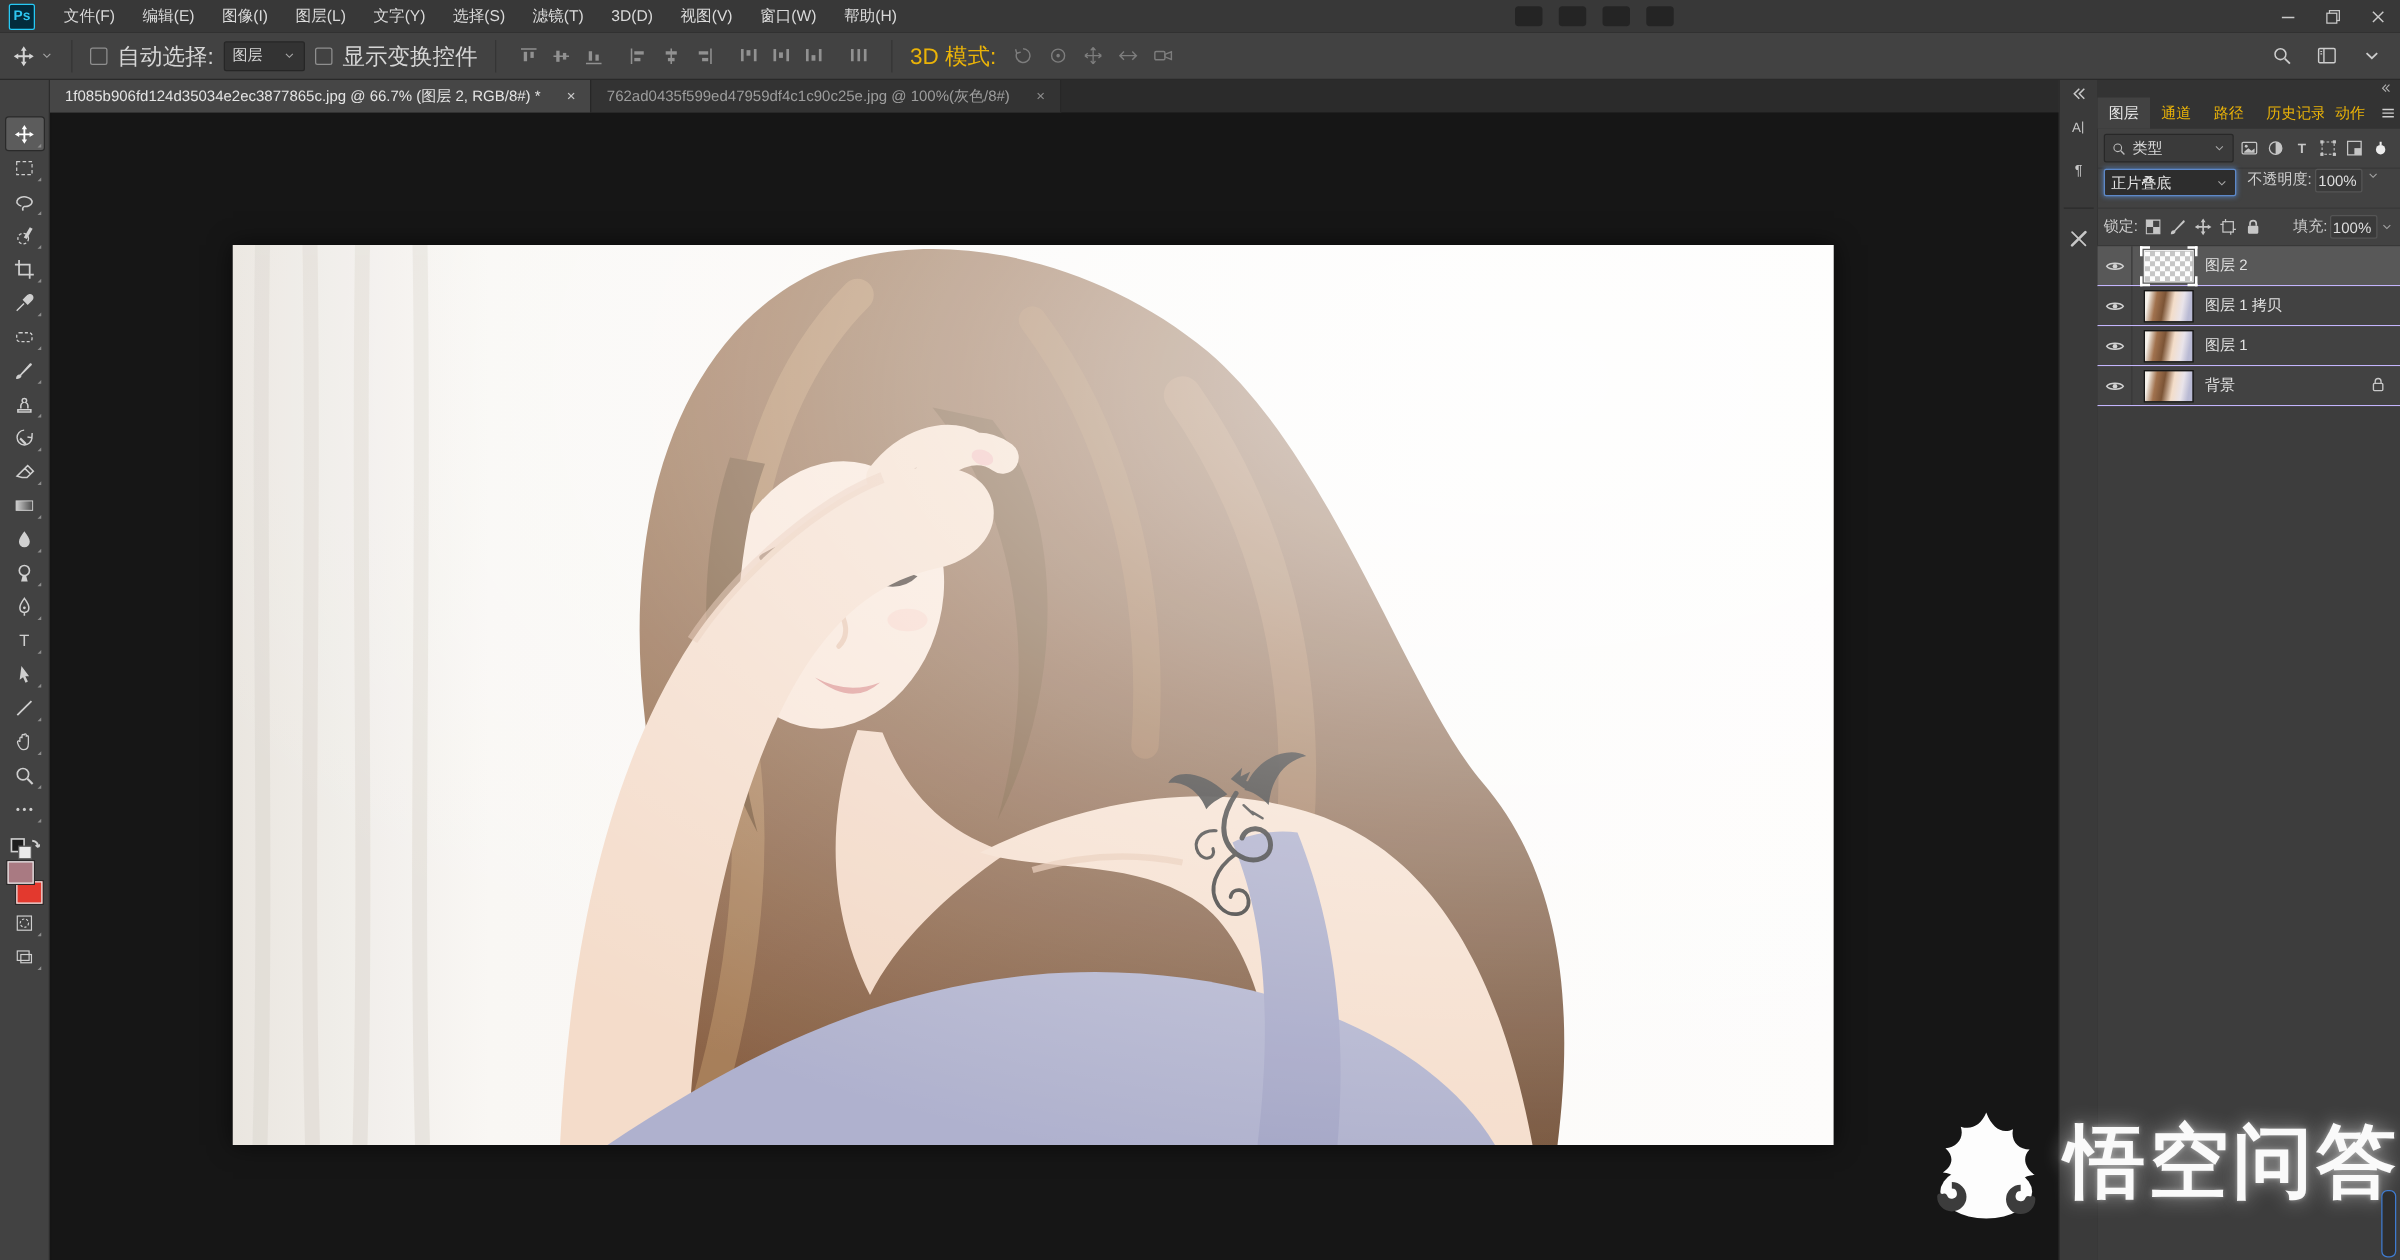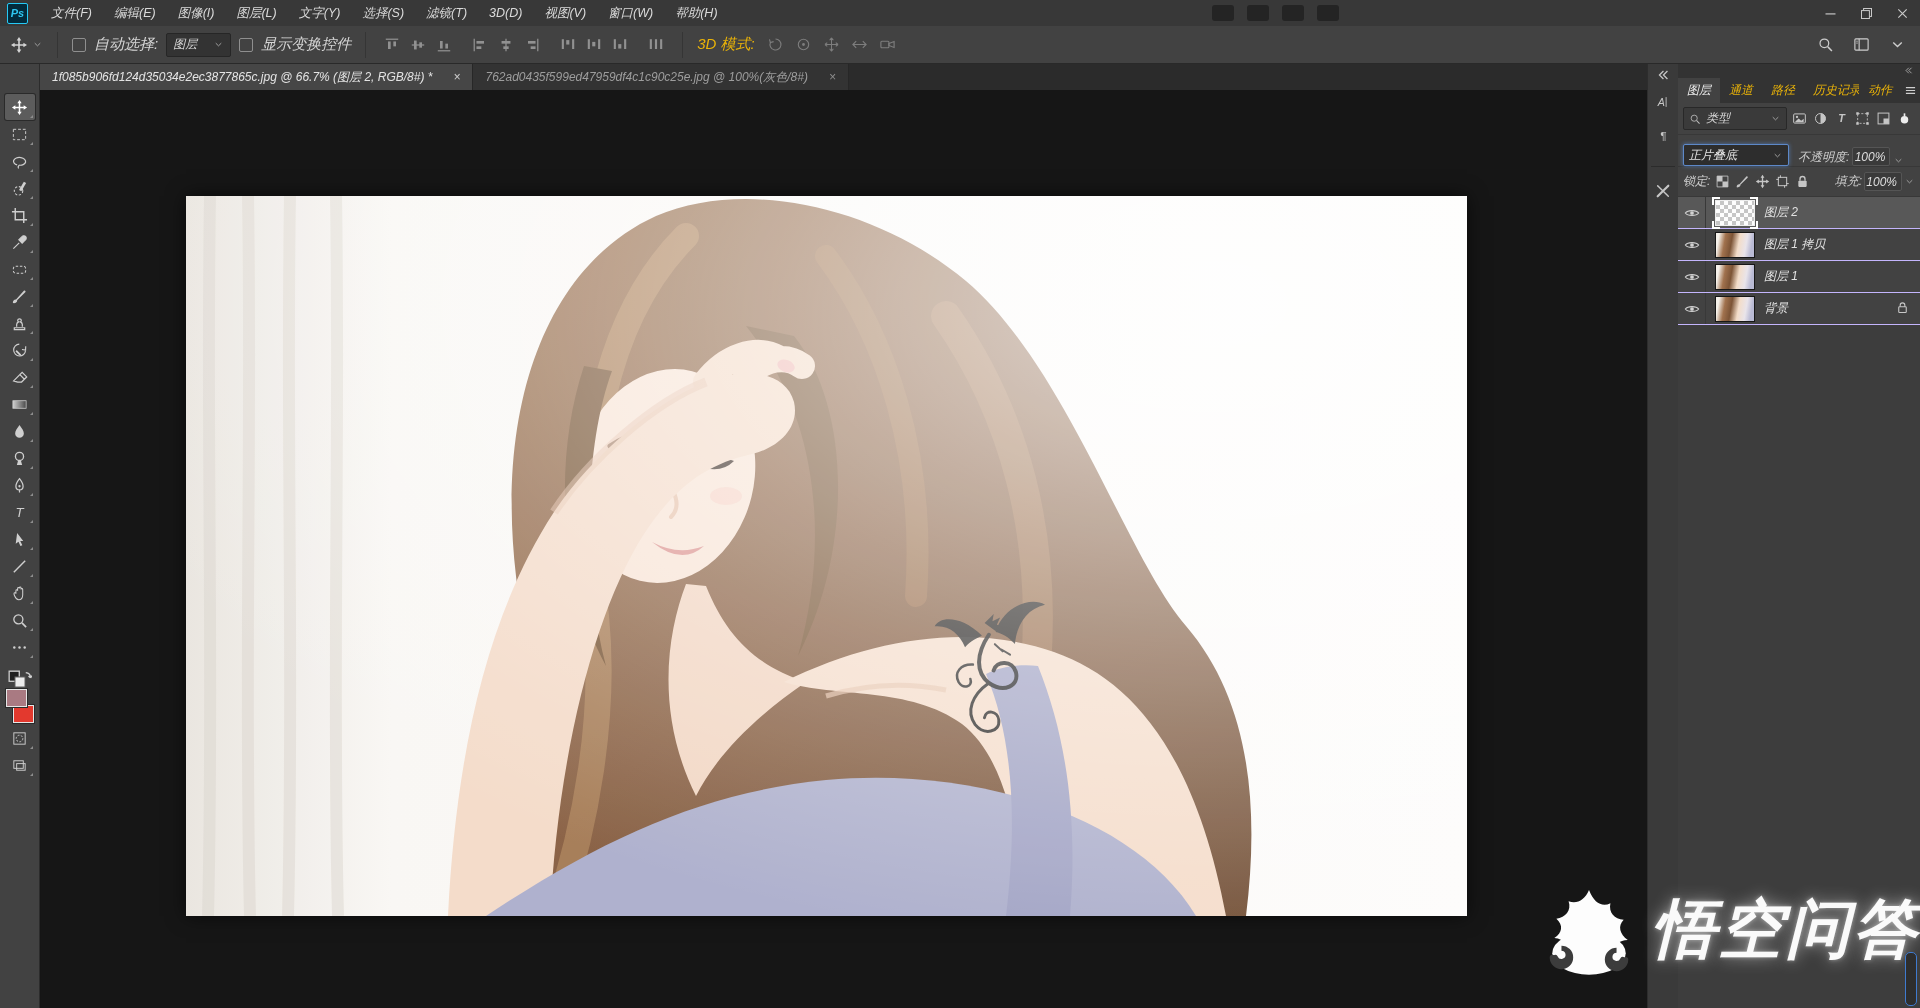--- a/index.html
+++ b/index.html
@@ -1,17 +1,17 @@
 <!DOCTYPE html>
 <html><head>
 <meta charset="utf-8">
 <style>
   html,body{margin:0;padding:0;background:#0e0e0e;}
   #app{position:relative;width:1920px;height:1008px;overflow:hidden;background:#151515;
-       font-family:"Liberation Sans","DejaVu Sans",sans-serif;font-style:italic;-webkit-font-smoothing:antialiased;}
+       font-family:"Liberation Sans","DejaVu Sans",sans-serif;-webkit-font-smoothing:antialiased;}
   svg.ic{display:block}
   svg text{font-family:"Liberation Sans","DejaVu Sans",sans-serif}
 
   
   .titlebar{position:absolute;left:0;top:0;right:0;height:26px;background:#383838;display:flex;align-items:center;z-index:30}
   .ps-logo{width:19px;height:19px;margin:0 12px 0 7px;background:#032b3c;border:1px solid #26c9f5;border-radius:2px;
            color:#2ec7f2;font-size:11px;font-weight:bold;display:flex;align-items:center;justify-content:center}
   .menubar{display:flex;height:26px}
   .menu-item{padding:0 11px;font-size:12.5px;color:#dadada;line-height:26px;cursor:default;white-space:nowrap}
   .tb-appicons{position:absolute;left:1212px;top:5px;display:flex;gap:13px}
@@ -20,21 +20,21 @@
   .win-btn{width:36px;height:26px;color:#c9c9c9;display:flex;align-items:center;justify-content:center}
   .win-btn svg{width:15px;height:15px}
 
   
   .optionsbar{position:absolute;left:0;top:26px;right:0;height:38px;background:#424242;border-bottom:1px solid #292929;
               display:flex;align-items:center;gap:8px;padding:0 10px;box-sizing:border-box;z-index:25}
   .opt-tool{display:flex;align-items:center;gap:4px;color:#d4d4d4}
   .opt-tool svg{width:18px;height:18px}
   .vdiv{width:1px;height:26px;background:#353535;margin:0 6px;flex:none}
   .checkbox{width:12px;height:12px;border:1px solid #8f8f8f;border-radius:2px;background:transparent;flex:none}
-  .opt-label{font-size:15px;color:#d6d6d6;white-space:nowrap}
+  .opt-label{font-size:18px;color:#d6d6d6;white-space:nowrap}
   .opt-label.dim{color:#eab308}
   .opt-select{height:22px;background:#333;border:1px solid #262626;border-radius:2px;display:flex;align-items:center;
               padding:0 6px;gap:16px;color:#d6d6d6;font-size:12px}
   .chev{color:#a8a8a8;display:flex}
   .chev svg{width:11px;height:11px}
   .iconrow{display:flex;align-items:center;gap:2px}
   .align-ic{width:24px;height:24px;color:#919191;display:flex;align-items:center;justify-content:center}
   .align-ic svg{width:16px;height:16px}
   .align-ic.gap{margin-left:10px}
   .d3-ic{width:26px;height:24px;color:#7d7d7d;display:flex;align-items:center;justify-content:center}
@@ -91,21 +91,21 @@
   .filter-row{height:31px;display:flex;align-items:center;padding:0 5px;gap:2px;border-bottom:1px solid #383838}
   .type-select{height:21px;flex:0 0 92px;background:#3a3a3a;border:1px solid #282828;border-radius:2px;display:flex;
                align-items:center;gap:5px;padding:0 5px;font-size:12px;color:#d9d9d9}
   .type-select .sic{width:12px;height:12px;color:#bbb;display:flex}
   .type-select .sic svg{width:12px;height:12px}
   .type-select .chev{margin-left:auto}
   .f-icons{display:flex;align-items:center}
   .f-ic{width:21px;height:21px;color:#c6c6c6;display:flex;align-items:center;justify-content:center}
   .f-ic svg{width:15px;height:15px}
 
-  .blend-row{height:31px;display:flex;align-items:flex-end;padding:0 5px;gap:3px;border-bottom:1px solid #383838}
+  .blend-row{height:31px;display:flex;align-items:flex-start;padding:0 5px;gap:3px;border-bottom:1px solid #383838}
   .blend-select{width:106px;height:22px;background:#2d2d2d;border:1px solid #5d88c8;box-shadow:0 0 4px rgba(90,140,210,.7);
                 display:flex;align-items:center;justify-content:space-between;padding:0 5px;font-size:12px;color:#e4e4e4;
                 border-radius:2px;box-sizing:border-box}
   .p-label{font-size:12px;color:#cfcfcf;white-space:nowrap}
   .value-box{width:38px;height:19px;border:1px solid #555;background:#3a3a3a;color:#dedede;font-size:12px;display:flex;
              align-items:center;justify-content:flex-end;padding:0 4px;border-radius:2px;box-sizing:border-box}
   .vchev{color:#a5a5a5;display:flex}
   .vchev svg{width:11px;height:11px}
 
   .lock-row{height:29px;display:flex;align-items:center;padding:0 5px;gap:2px;border-bottom:1px solid #383838}

